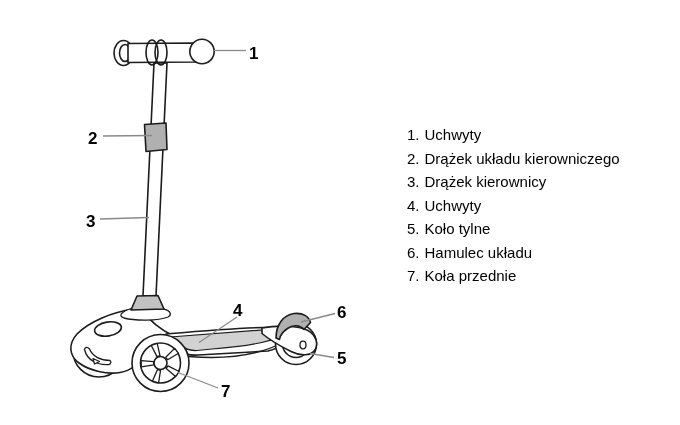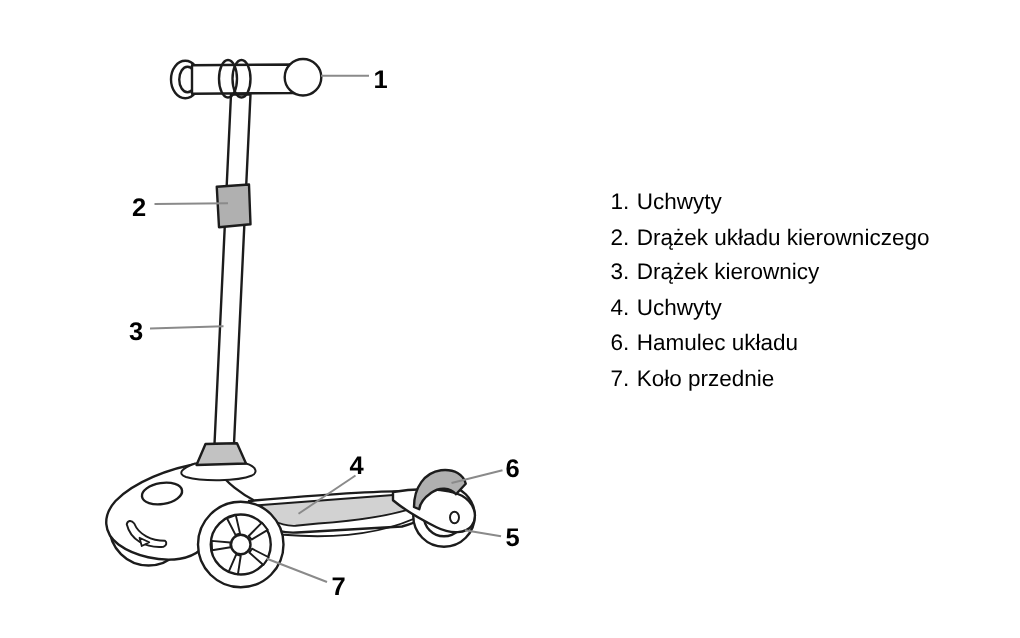--- a/index.html
+++ b/index.html
@@ -102,20 +102,23 @@
     <div class="legend-item">
       <span class="num">2.</span><span class="lbl">Drążek układu kierowniczego</span>
     </div>
     <div class="legend-item">
       <span class="num">3.</span><span class="lbl">Drążek kierownicy</span>
     </div>
     <div class="legend-item">
       <span class="num">4.</span><span class="lbl">Uchwyty</span>
     </div>
     <div class="legend-item">
+      <span class="num">5.</span><span class="lbl">Koło tylne</span>
+    </div>
+    <div class="legend-item">
       <span class="num">6.</span><span class="lbl">Hamulec układu</span>
     </div>
     <div class="legend-item">
-      <span class="num">7.</span><span class="lbl">Koło przednie</span>
+      <span class="num">7.</span><span class="lbl">Koła przednie</span>
     </div>
   </div>
 
 </div>
 
 </body></html>

